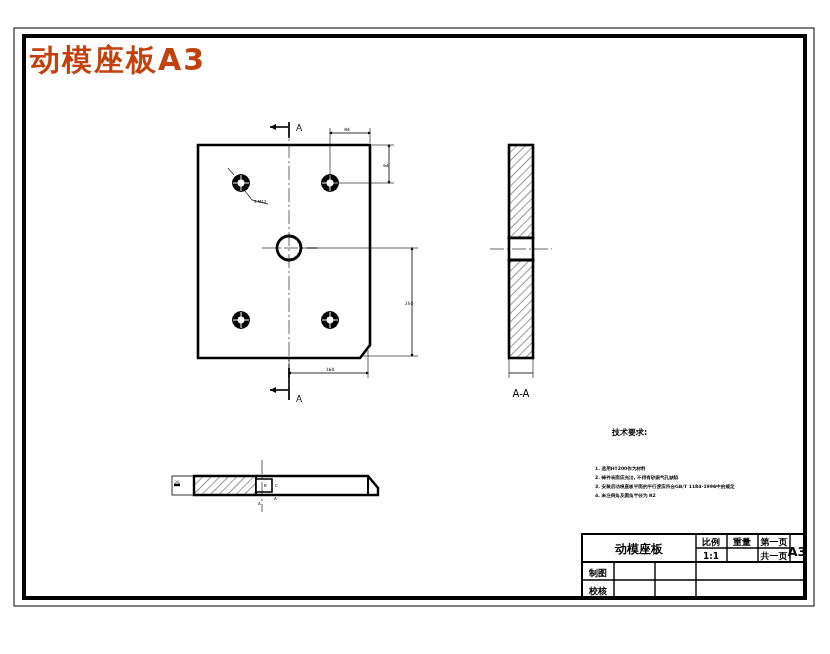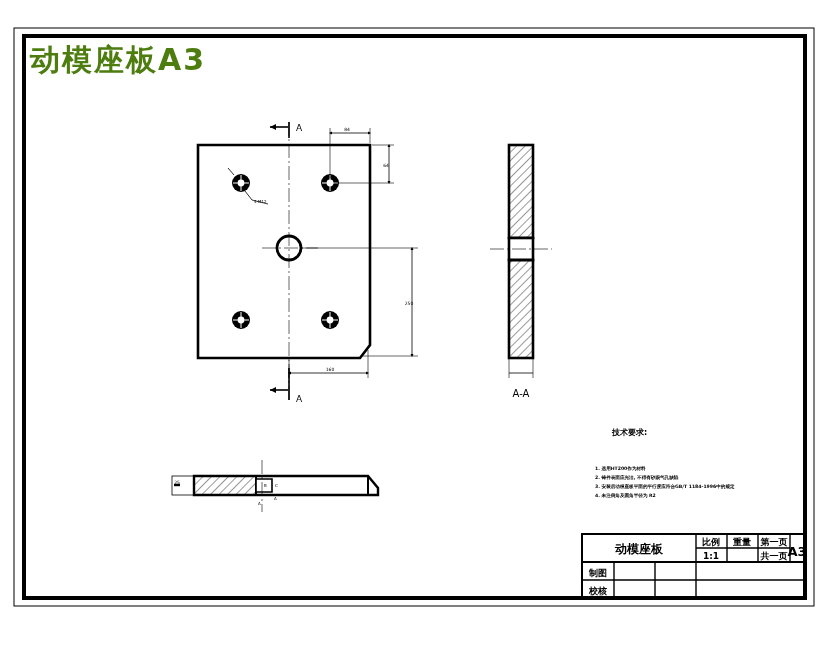--- a/index.html
+++ b/index.html
@@ -2,21 +2,21 @@
 <html><head>
 <meta charset="utf-8">
 <style>
   html,body{margin:0;padding:0;background:#ffffff;}
   body{width:830px;height:654px;overflow:hidden;
        font-family:"Liberation Sans","DejaVu Sans",sans-serif;}
   #sheet{position:relative;width:830px;height:654px;background:#fff;}
   #svgroot{position:absolute;left:0;top:0;}
   .red-title{
     position:absolute;left:30px;top:40px;
-    color:#4d7c0f;font-weight:bold;font-size:30px;
+    color:#c2410c;font-weight:bold;font-size:30px;
     font-family:"DejaVu Sans",sans-serif;letter-spacing:2px;
     white-space:nowrap;
   }
   text{font-family:"DejaVu Sans",sans-serif;fill:#000;}
   .tiny{font-size:4px;}
   .dim{font-size:4.5px;}
   .lbl{font-size:9px;}
   .sec{font-size:10px;}
   .tb{font-size:9px;font-weight:bold;}
   .tbbig{font-size:13px;font-weight:bold;}

